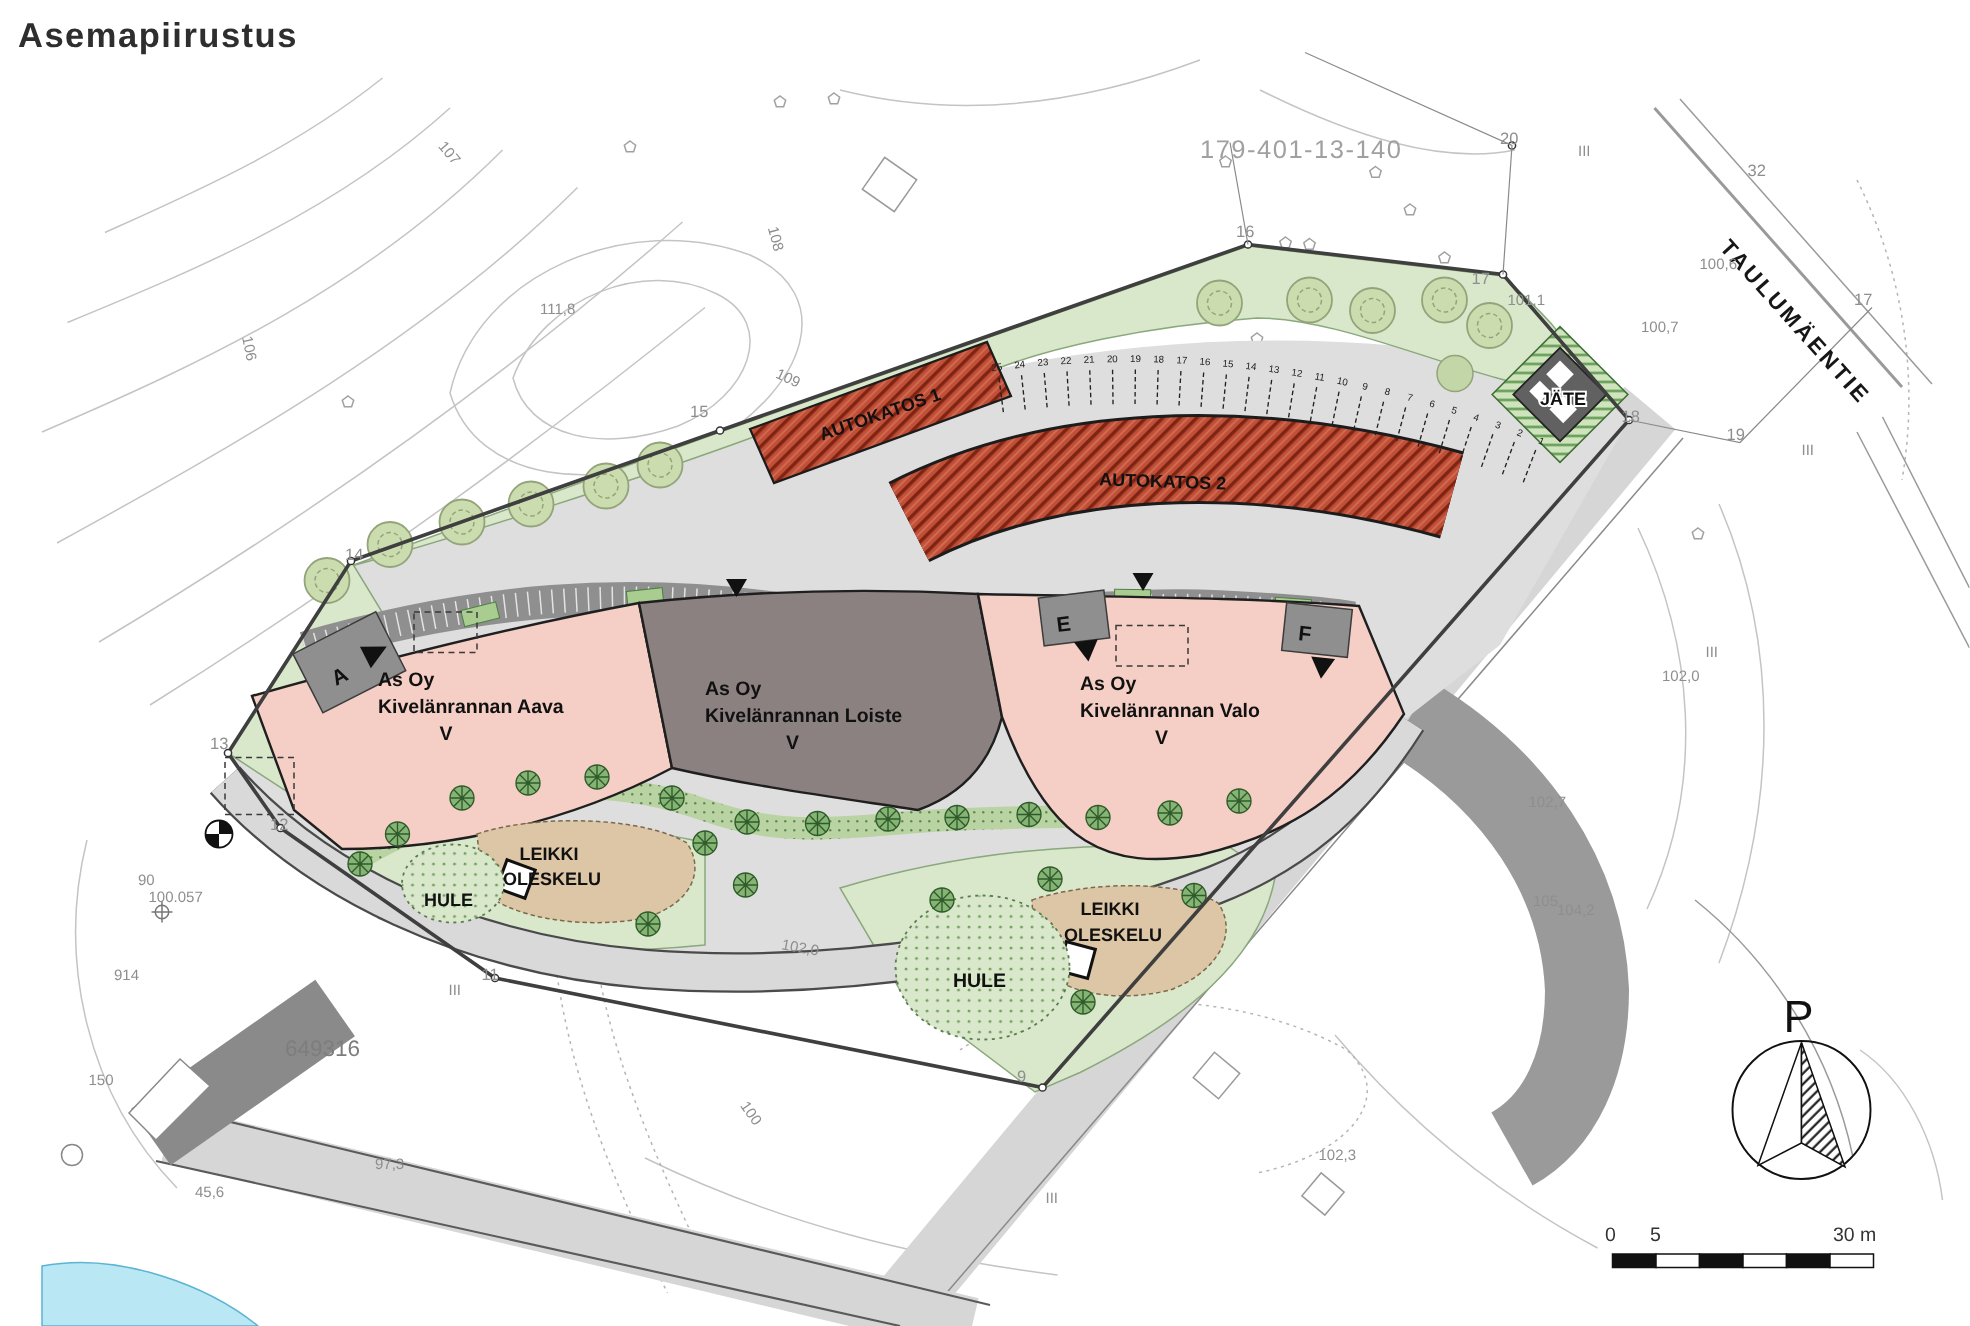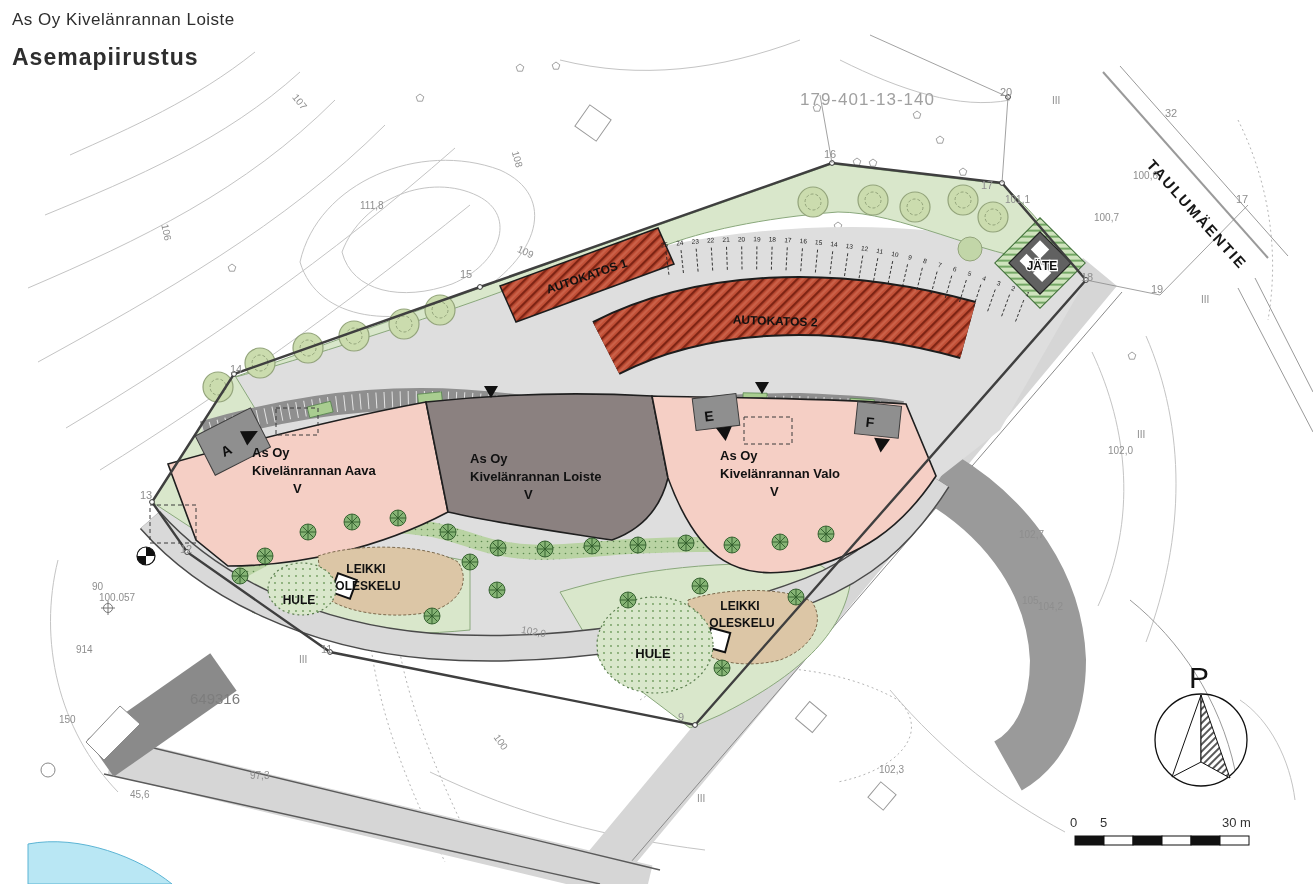--- a/index.html
+++ b/index.html
@@ -23,21 +23,20 @@
   .stallnum{fill:#222;font-size:6.5px;}
   .contour{fill:none;stroke:#c4c4c4;stroke-width:1;}
   .contour-dot{fill:none;stroke:#b5b5b5;stroke-width:1;stroke-dasharray:2 3;}
   .propline{stroke:#8a8a8a;stroke-width:.8;fill:none;}
   .dashrect{fill:none;stroke:#3a3a3a;stroke-width:1;stroke-dasharray:4 3;}
 </style>
 </head>
 <body>
 
 <div class="header">
-  <p class="project">As Oy Kivelänrannan Loiste</p>
   <p class="title">Asemapiirustus</p>
 </div>
 
 <svg id="plan" width="1313" height="884" viewBox="0 0 1313 884">
   <defs>
     <pattern id="redhatch" width="8" height="8" patternUnits="userSpaceOnUse" patternTransform="rotate(45)">
       <rect width="8" height="8" fill="#c14f36"></rect>
       <line x1="1" y1="0" x2="1" y2="8" stroke="#7e2414" stroke-width="2.6"></line>
       <line x1="5" y1="0" x2="5" y2="8" stroke="#d4735c" stroke-width="1"></line>
     </pattern>

